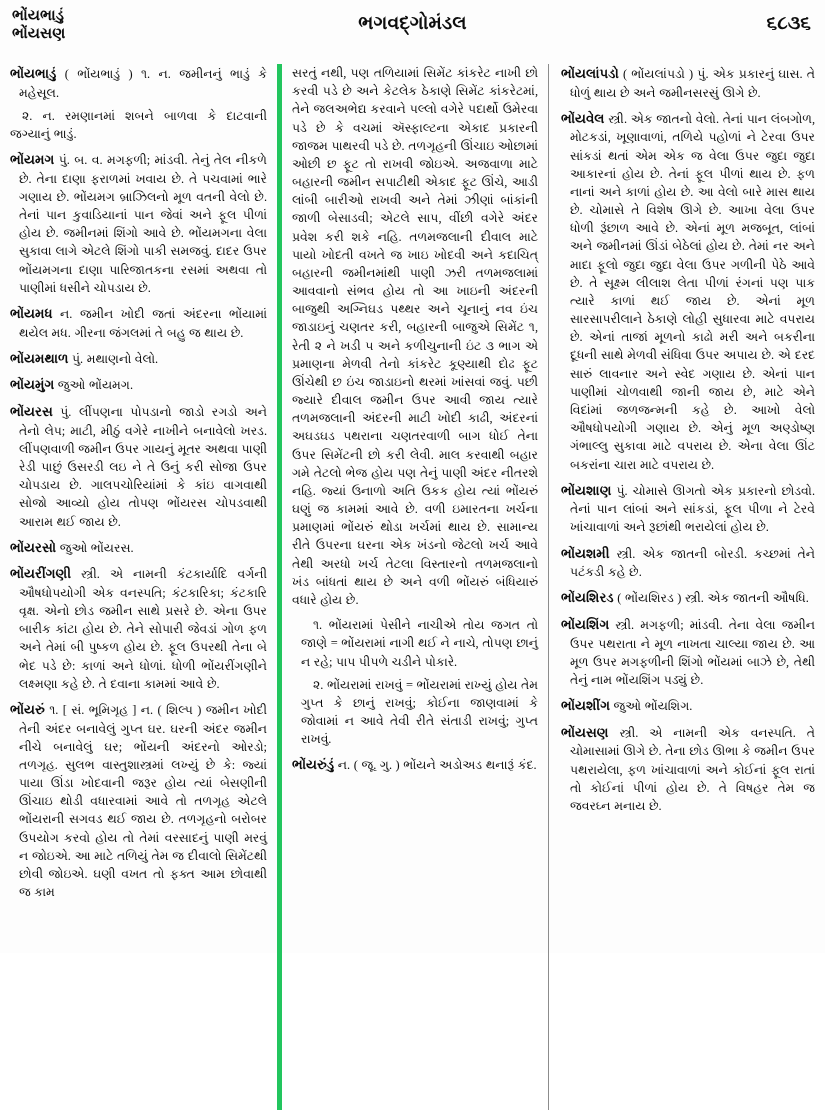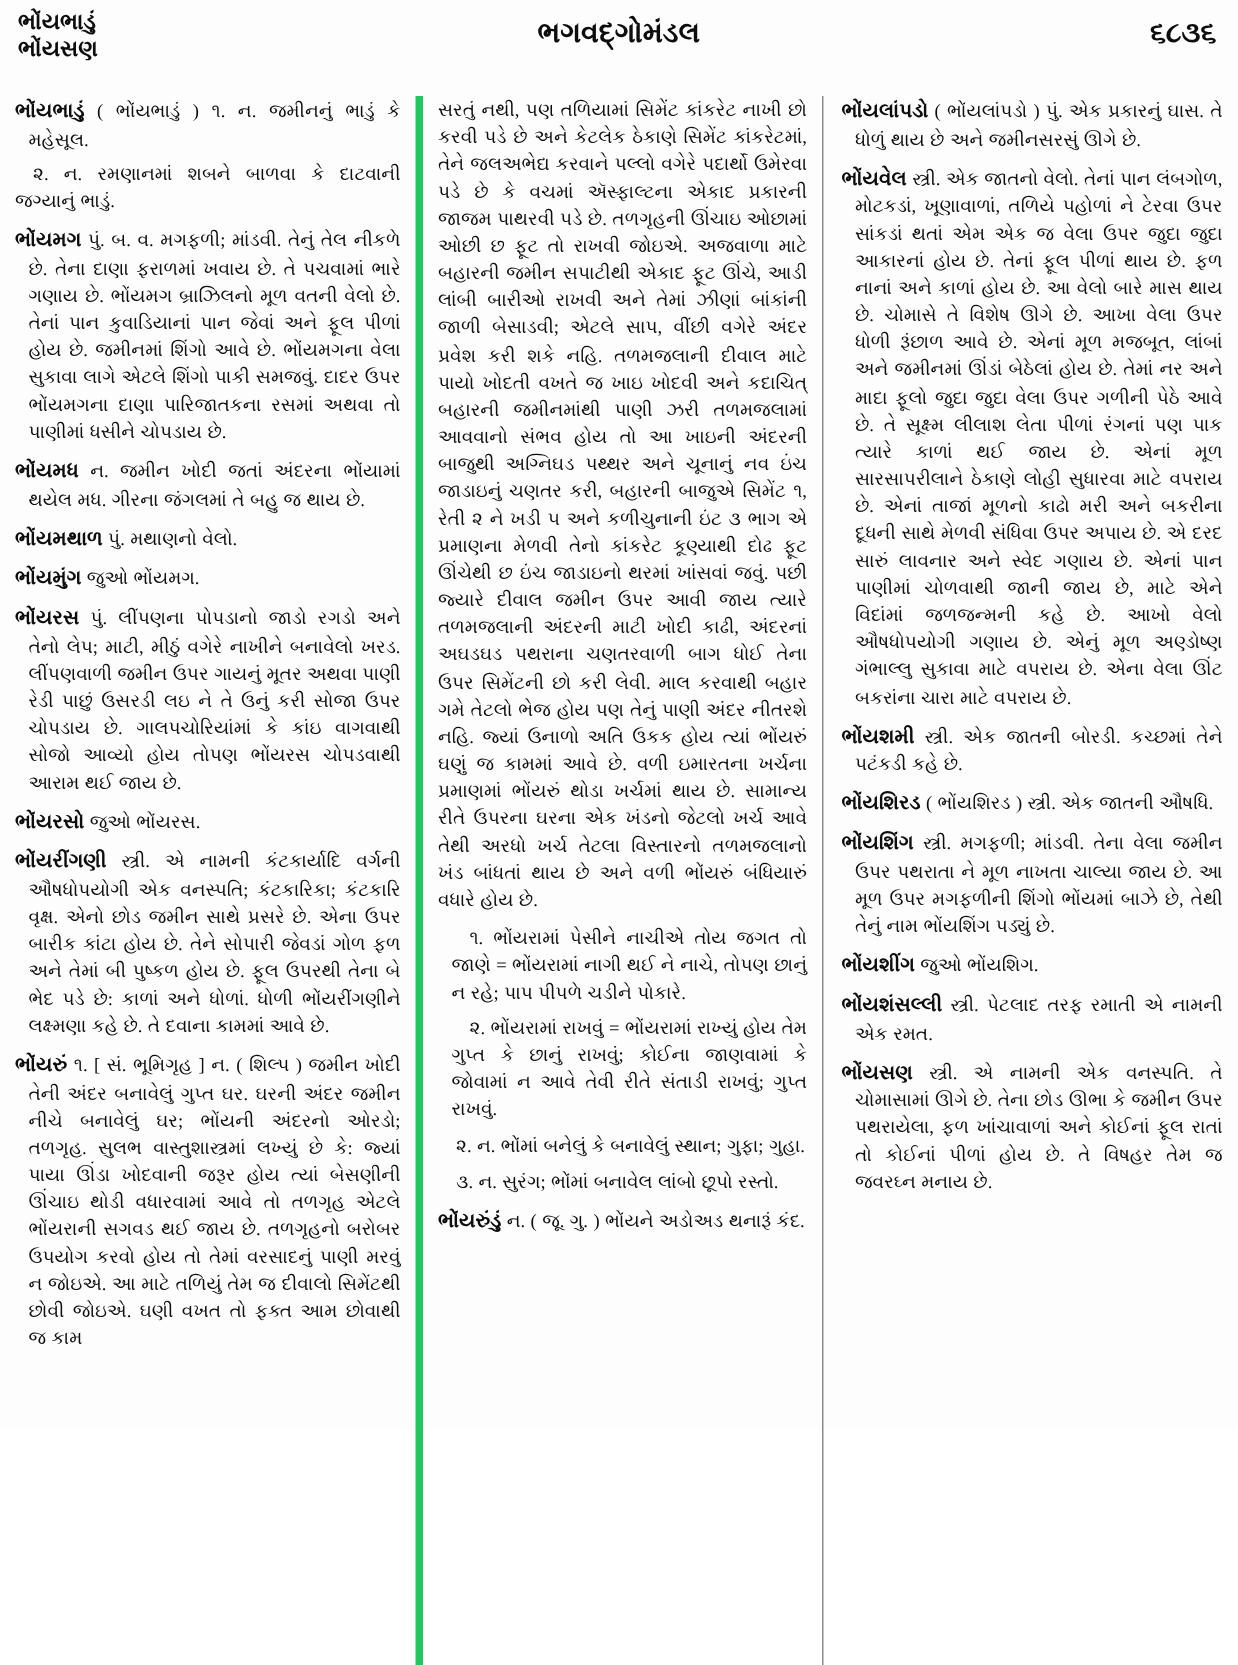--- a/index.html
+++ b/index.html
@@ -159,48 +159,44 @@
       </div>
     <div class="col col-2">
         <div class="entry">
           <p class="para">સરતું નથી, પણ તળિયામાં સિમેંટ કાંકરેટ નાખી છો કરવી પડે છે અને કેટલેક ઠેકાણે સિમેંટ કાંકરેટમાં, તેને જલઅભેદ્ય કરવાને પલ્લો વગેરે પદાર્થો ઉમેરવા પડે છે કે વચમાં ઍસ્ફાલ્ટના એકાદ પ્રકારની જાજમ પાથરવી પડે છે. તળગૃહની ઊંચાઇ ઓછામાં ઓછી છ ફૂટ તો રાખવી જોઇએ. અજવાળા માટે બહારની જમીન સપાટીથી એકાદ ફૂટ ઊંચે, આડી લાંબી બારીઓ રાખવી અને તેમાં ઝીણાં બાંકાંની જાળી બેસાડવી; એટલે સાપ, વીંછી વગેરે અંદર પ્રવેશ કરી શકે નહિ. તળમજલાની દીવાલ માટે પાયો ખોદતી વખતે જ ખાઇ ખોદવી અને કદાચિત્ બહારની જમીનમાંથી પાણી ઝરી તળમજલામાં આવવાનો સંભવ હોય તો આ ખાઇની અંદરની બાજુથી અગ્નિઘડ પથ્થર અને ચૂનાનું નવ ઇંચ જાડાઇનું ચણતર કરી, બહારની બાજુએ સિમેંટ ૧, રેતી ૨ ને ખડી ૫ અને કળીચુનાની ઇંટ ૩ ભાગ એ પ્રમાણના મેળવી તેનો કાંકરેટ કૂણ્યાથી દોઢ ફૂટ ઊંચેથી છ ઇંચ જાડાઇનો થરમાં ખાંસવાં જવું. પછી જ્યારે દીવાલ જમીન ઉપર આવી જાય ત્યારે તળમજલાની અંદરની માટી ખોદી કાઢી, અંદરનાં અઘડઘડ પથરાના ચણતરવાળી બાગ ધોઈ તેના ઉપર સિમેંટની છો કરી લેવી. માલ કરવાથી બહાર ગમે તેટલો ભેજ હોય પણ તેનું પાણી અંદર નીતરશે નહિ. જ્યાં ઉનાળો અતિ ઉકક હોય ત્યાં ભોંયરું ઘણું જ કામમાં આવે છે. વળી ઇમારતના ખર્ચના પ્રમાણમાં ભોંયરું થોડા ખર્ચમાં થાય છે. સામાન્ય રીતે ઉપરના ઘરના એક ખંડનો જેટલો ખર્ચ આવે તેથી અરધો ખર્ચ તેટલા વિસ્તારનો તળમજલાનો ખંડ બાંધતાં થાય છે અને વળી ભોંયરું બંધિયારું વધારે હોય છે.</p>
         </div>
         <div class="entry">
           <p class="para idiom">૧. ભોંયરામાં પેસીને નાચીએ તોય જગત તો જાણે = ભોંયરામાં નાગી થઈ ને નાચે, તોપણ છાનું ન રહે; પાપ પીપળે ચડીને પોકારે.</p>
           <p class="para idiom">૨. ભોંયરામાં રાખવું = ભોંયરામાં રાખ્યું હોય તેમ ગુપ્ત કે છાનું રાખવું; કોઈના જાણવામાં કે જોવામાં ન આવે તેવી રીતે સંતાડી રાખવું; ગુપ્ત રાખવું.</p>
         </div>
         <div class="entry">
-          <p class="para sense">૨. ન. ભોંમાં બનેલું કે બનાવેલું સ્થાન; ગુફા; ગુહા.</p>
-          <p class="para sense">૩. ન. સુરંગ; ભોંમાં બનાવેલ લાંબો છૂપો રસ્તો.</p>
-        </div>
-        <div class="entry">
           <p class="para hang"><span class="headword">ભોંયરુંડું</span> ન. ( જૂ. ગુ. ) ભોંયને અડોઅડ થનારૂં કંદ.</p>
         </div>
       </div>
     <div class="col col-3">
         <div class="entry">
           <p class="para hang"><span class="headword">ભોંયલાંપડો</span> ( ભોંયલાંપડો ) પું. એક પ્રકારનું ઘાસ. તે ધોળું થાય છે અને જમીનસરસું ઊગે છે.</p>
         </div>
         <div class="entry">
           <p class="para hang"><span class="headword">ભોંયવેલ</span> સ્ત્રી. એક જાતનો વેલો. તેનાં પાન લંબગોળ, મોટકડાં, ખૂણાવાળાં, તળિયે પહોળાં ને ટેરવા ઉપર સાંકડાં થતાં એમ એક જ વેલા ઉપર જુદા જુદા આકારનાં હોય છે. તેનાં ફૂલ પીળાં થાય છે. ફળ નાનાં અને કાળાં હોય છે. આ વેલો બારે માસ થાય છે. ચોમાસે તે વિશેષ ઊગે છે. આખા વેલા ઉપર ધોળી રૂંછાળ આવે છે. એનાં મૂળ મજબૂત, લાંબાં અને જમીનમાં ઊંડાં બેઠેલાં હોય છે. તેમાં નર અને માદા ફૂલો જુદા જુદા વેલા ઉપર ગળીની પેઠે આવે છે. તે સૂક્ષ્મ લીલાશ લેતા પીળાં રંગનાં પણ પાક ત્યારે કાળાં થઈ જાય છે. એનાં મૂળ સારસાપરીલાને ઠેકાણે લોહી સુધારવા માટે વપરાય છે. એનાં તાજાં મૂળનો કાઢો મરી અને બકરીના દૂધની સાથે મેળવી સંધિવા ઉપર અપાય છે. એ દરદ સારું લાવનાર અને સ્વેદ ગણાય છે. એનાં પાન પાણીમાં ચોળવાથી જાની જાય છે, માટે એને વિદાંમાં જળજન્મની કહે છે. આખો વેલો ઔષધોપયોગી ગણાય છે. એનું મૂળ અણ્ડોષ્ણ ગંભાલ્લુ સુકાવા માટે વપરાય છે. એના વેલા ઊંટ બકરાંના ચારા માટે વપરાય છે.</p>
         </div>
         <div class="entry">
+          <p class="para hang"><span class="headword">ભોંયશાણ</span> પું. ચોમાસે ઊગતો એક પ્રકારનો છોડવો. તેનાં પાન લાંબાં અને સાંકડાં, ફૂલ પીળા ને ટેરવે ખાંચાવાળાં અને રૂછાંથી ભરાયેલાં હોય છે.</p>
+        </div>
+        <div class="entry">
           <p class="para hang"><span class="headword">ભોંયશમી</span> સ્ત્રી. એક જાતની બોરડી. કચ્છમાં તેને પટંકડી કહે છે.</p>
         </div>
         <div class="entry">
           <p class="para hang"><span class="headword">ભોંયશિરડ</span> ( ભોંયશિરડ ) સ્ત્રી. એક જાતની ઔષધિ.</p>
         </div>
         <div class="entry">
           <p class="para hang"><span class="headword">ભોંયશિંગ</span> સ્ત્રી. મગફળી; માંડવી. તેના વેલા જમીન ઉપર પથરાતા ને મૂળ નાખતા ચાલ્યા જાય છે. આ મૂળ ઉપર મગફળીની શિંગો ભોંયમાં બાઝે છે, તેથી તેનું નામ ભોંયશિંગ પડ્યું છે.</p>
         </div>
         <div class="entry">
           <p class="para hang"><span class="headword">ભોંયશીંગ</span> જુઓ ભોંયશિગ.</p>
-        </div>
-        <div class="entry">
-          <p class="para hang"><span class="headword">ભોંયશંસલ્લી</span> સ્ત્રી. પેટલાદ તરફ રમાતી એ નામની એક રમત.</p>
         </div>
         <div class="entry">
           <p class="para hang"><span class="headword">ભોંયસણ</span> સ્ત્રી. એ નામની એક વનસ્પતિ. તે ચોમાસામાં ઊગે છે. તેના છોડ ઊભા કે જમીન ઉપર પથરાયેલા, ફળ ખાંચાવાળાં અને કોઈનાં ફૂલ રાતાં તો કોઈનાં પીળાં હોય છે. તે વિષહર તેમ જ જવરઘ્ન મનાય છે.</p>
         </div>
       </div>
   </div>
 
 </div>
 
 </body></html>

